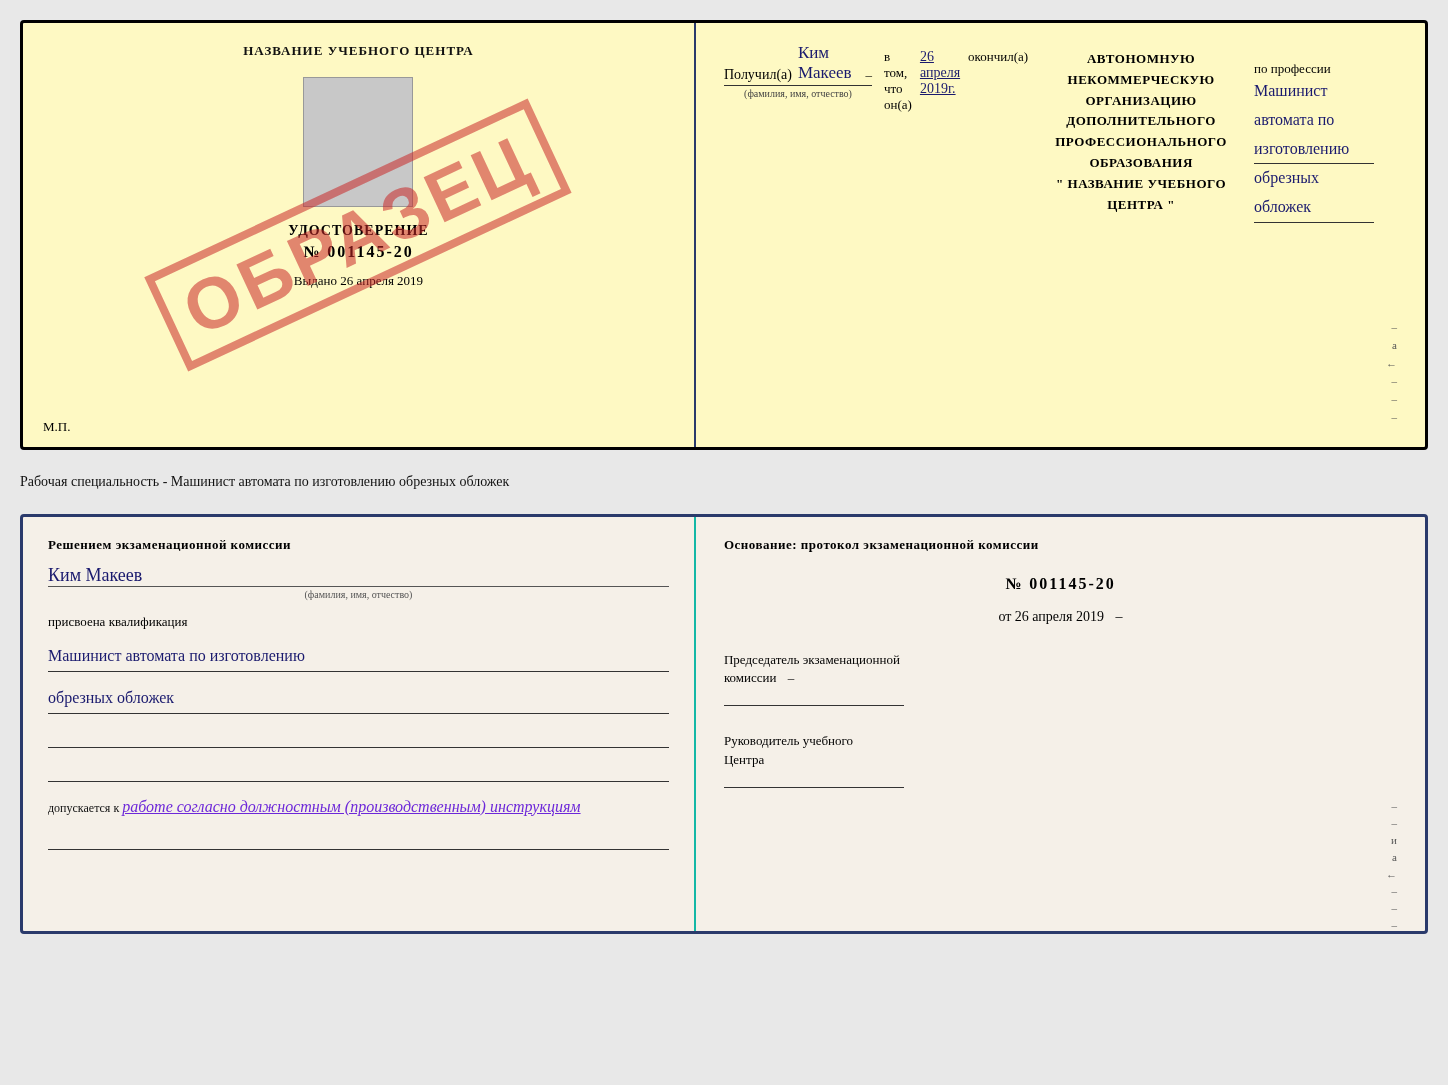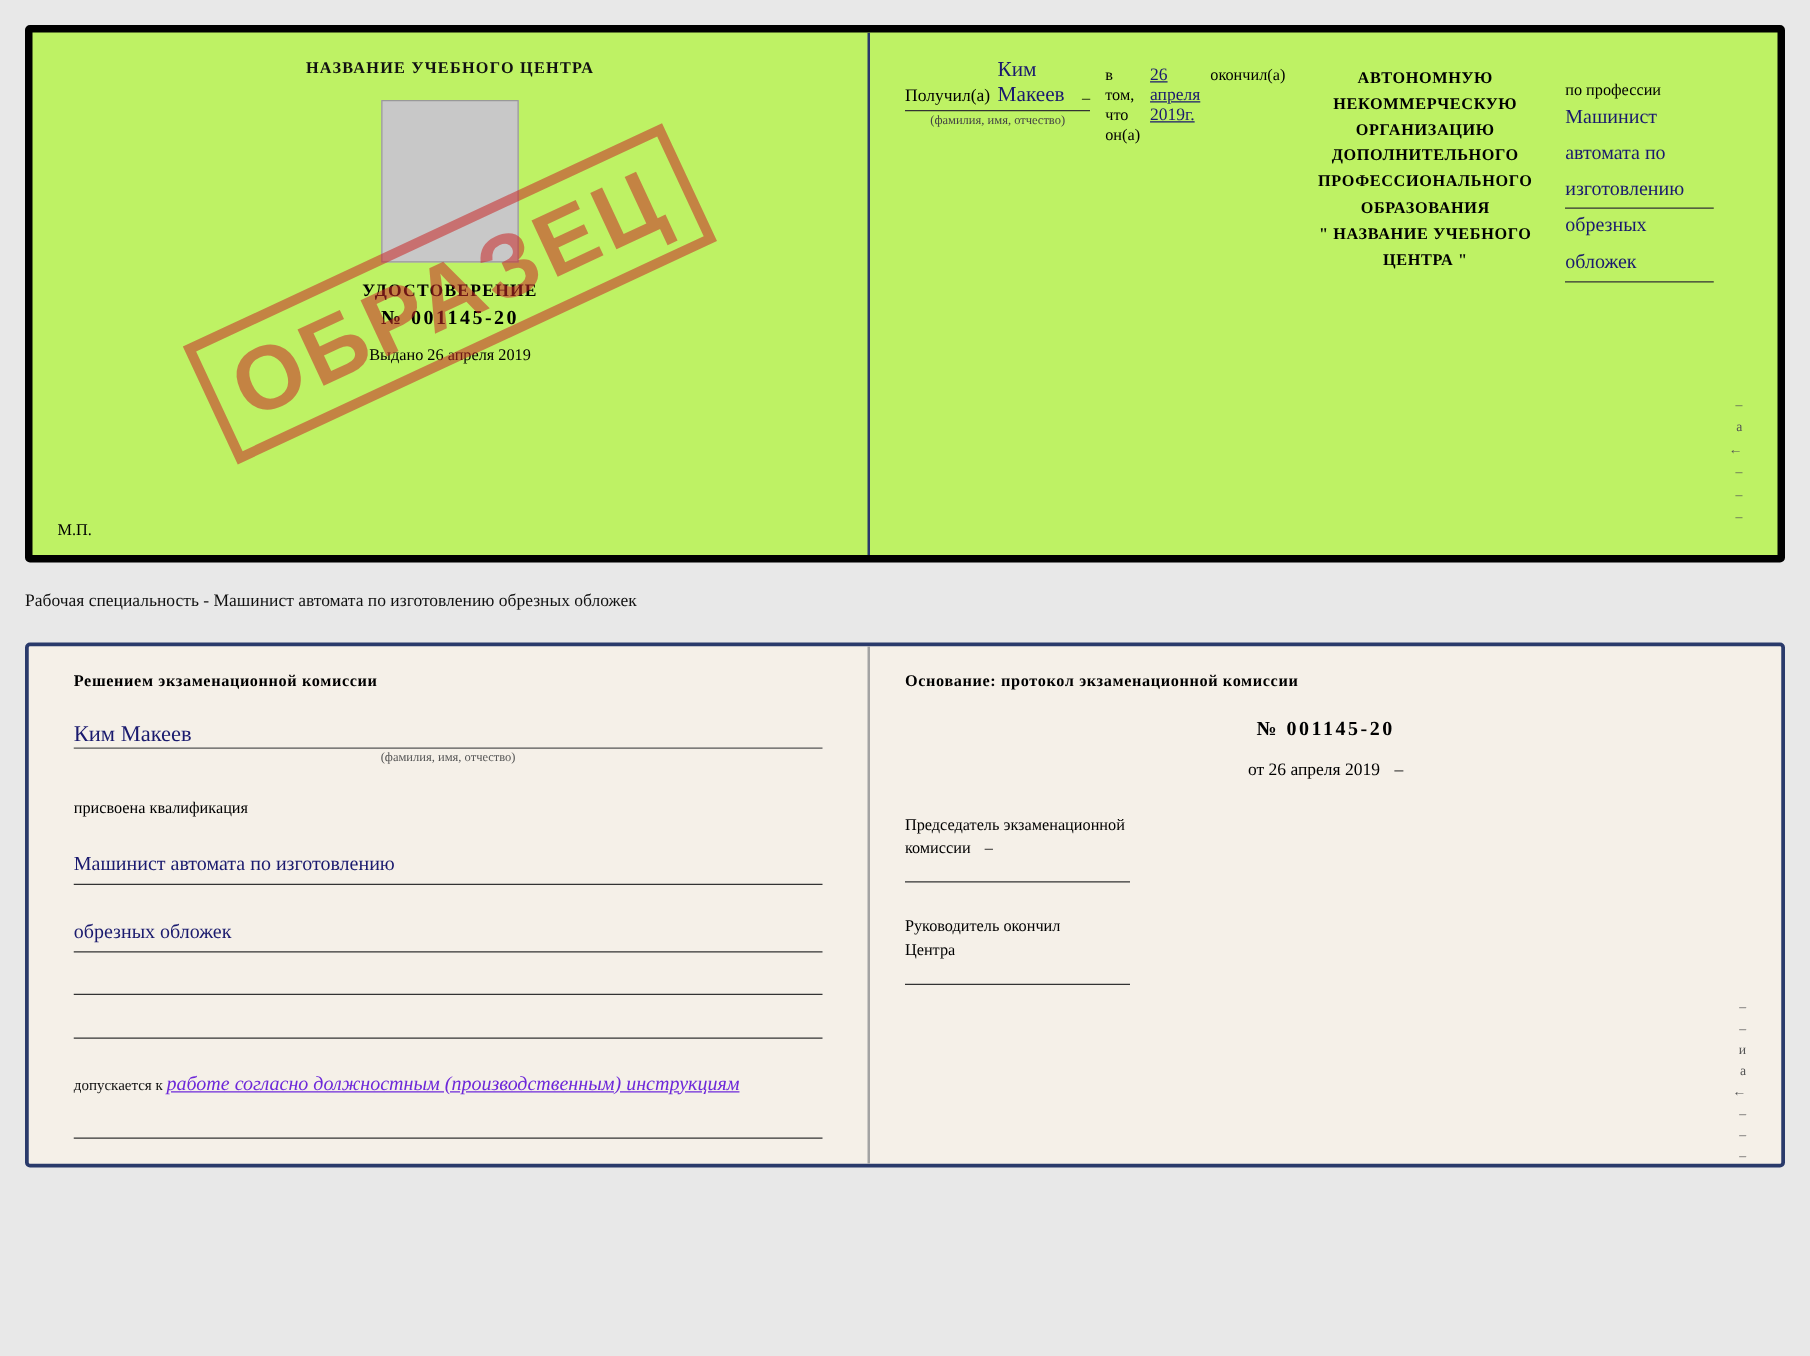--- a/index.html
+++ b/index.html
@@ -13,22 +13,22 @@
 
     .page-wrapper {
       display: flex;
       flex-direction: column;
       gap: 16px;
     }
 
     
     .document-top {
       display: flex;
-      background: #bef264;
-      border: 6px solid #000000;
+      background: #fef9c3;
+      border: 3px solid #000000;
       border-radius: 4px;
       overflow: hidden;
       height: 430px;
     }
 
     .doc-left {
       width: 48%;
       border-right: 2px solid #2a3a6b;
       padding: 20px 24px;
       position: relative;
@@ -182,25 +182,25 @@
       display: flex;
       background: #f5f0e8;
       border: 3px solid #2a3a6b;
       border-radius: 4px;
       overflow: hidden;
       height: 420px;
     }
 
     .doc-bottom-left {
       width: 48%;
-      border-right: 2px solid #a3a3a3;
-      padding: 20px 36px;
+      border-right: 2px solid #14b8a6;
+      padding: 20px 25px;
       display: flex;
       flex-direction: column;
-      gap: 20px;
+      gap: 8px;
     }
 
     .doc-bottom-right {
       width: 52%;
       padding: 20px 28px;
       display: flex;
       flex-direction: column;
       gap: 12px;
     }
 
@@ -397,21 +397,21 @@
       </div>
 
       <div class="chairman-label">
         <span style="white-space:pre-line;">Председатель экзаменационной
 комиссии</span>
         <span style="margin-left:8px;">–</span>
       </div>
       <div class="signature-underline"></div>
 
       <div class="director-label">
-        <span style="white-space:pre-line;">Руководитель окончил
+        <span style="white-space:pre-line;">Руководитель учебного
 Центра</span>
       </div>
       <div class="signature-underline"></div>
 
       <div style="display:flex;flex-direction:column;align-items:flex-end;margin-top:auto;gap:5px;">
         <span style="font-size:11px;color:#555;">–</span>
         <span style="font-size:11px;color:#555;">–</span>
         <span style="font-size:11px;color:#555;">и</span>
         <span style="font-size:11px;color:#555;">а</span>
         <span style="font-size:11px;color:#555;">←</span>

